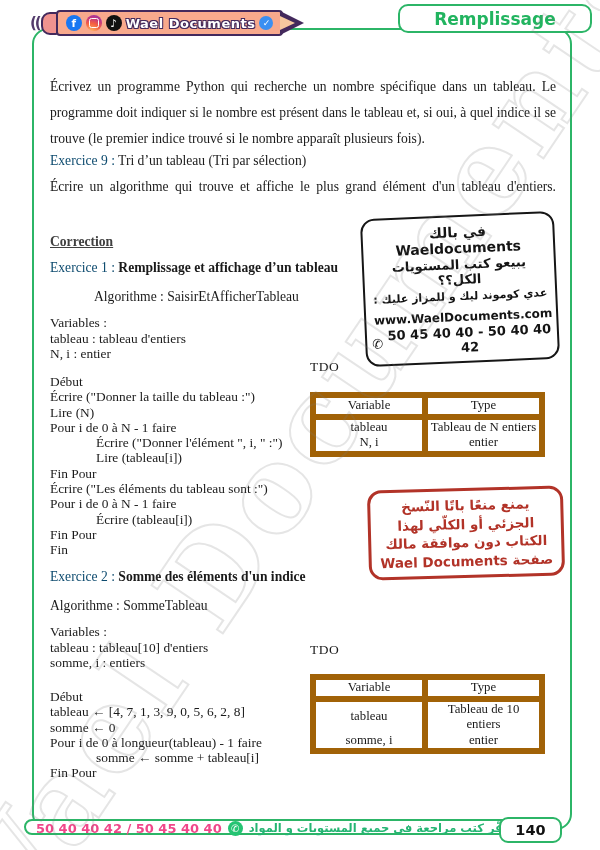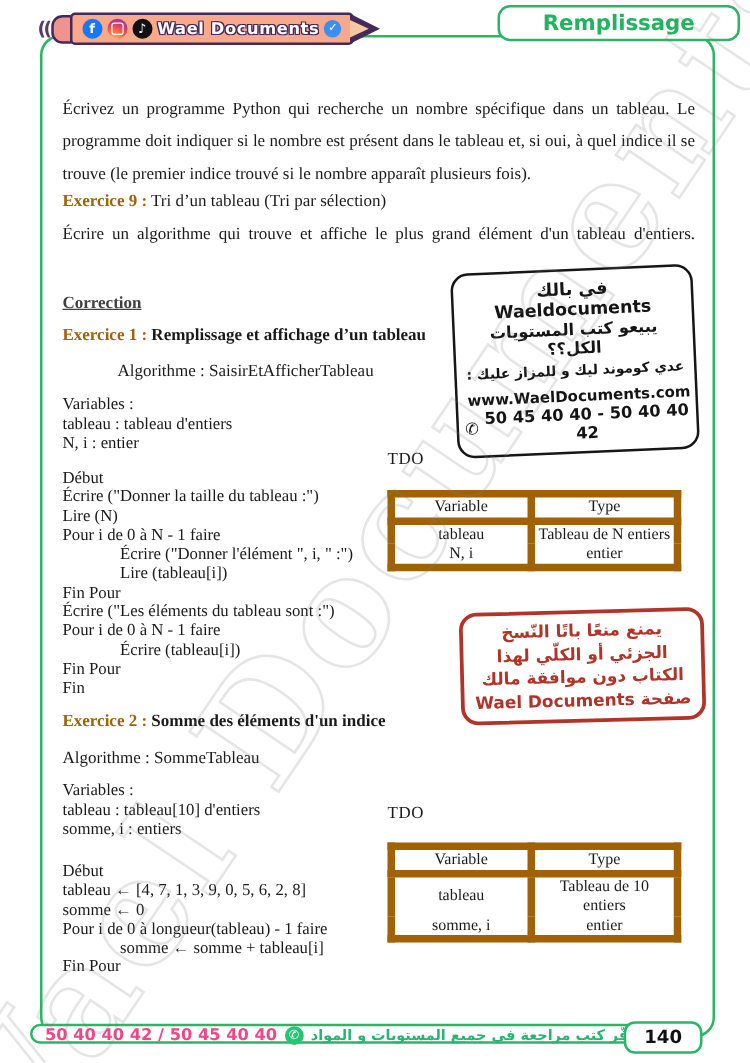--- a/index.html
+++ b/index.html
@@ -48,21 +48,21 @@
   
   .watermark { position:absolute; left:300px; top:445px; transform:translate(-50%,-50%) rotate(-56deg);
                font-family:"DejaVu Serif",serif; font-weight:bold; font-size:118px; letter-spacing:6px;
                white-space:nowrap; color:transparent; -webkit-text-stroke:2px rgba(125,125,125,0.20);
                z-index:6; pointer-events:none; }
 
   
   .doc { font-size:13.6px; z-index:2; }
   .para { left:50px; top:74px; width:506px; line-height:25.8px; text-align:justify; }
   .ex-head { white-space:nowrap; }
-  .ex-label { color:#a16207; font-weight:bold; }
+  .ex-label { color:#0c4a6e; font-weight:normal; }
   .ex-title-bold { font-weight:bold; }
   .ex9 { left:50px; top:153px; }
   .ex9-body { left:50px; top:179px; width:506px; text-align:justify; text-align-last:justify; }
   .correction { left:50px; top:234px; color:#404040; font-weight:bold; text-decoration:underline; }
   .algo { left:50px; }
   .vars { left:50px; font-size:13.4px; line-height:15.6px; }
   .code { left:50px; font-size:13.4px; line-height:15.3px; }
   .code .indent { padding-left:46px; }
 
   

